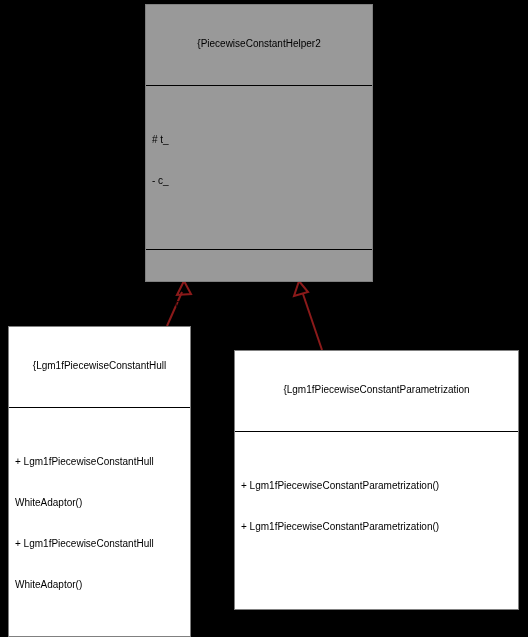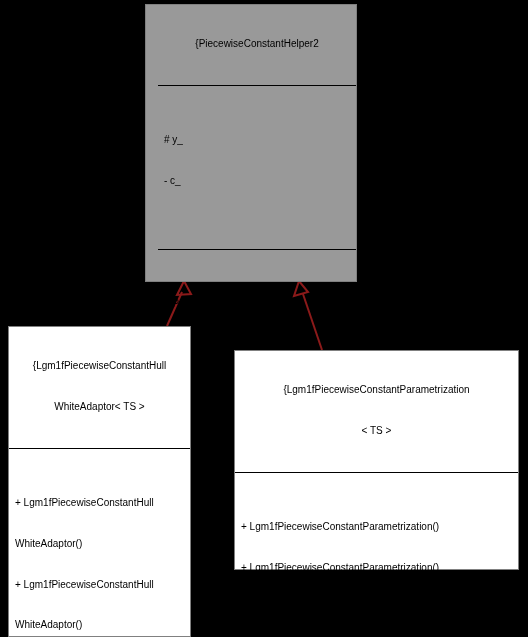--- a/index.html
+++ b/index.html
@@ -21,38 +21,38 @@
     border: 1px solid #808080;
     font-size: 10px;
     line-height: 13.6px;
     color: #000000;
     white-space: pre;
   }
   .uml-box.base {
     background: #999999;
     left: 145px;
     top: 4px;
-    width: 212px;
+    width: 228px;
     height: 278px;
-    padding: 5px 0 0 12px;
+    padding: 5px 0 0 0;
   }
   .uml-box.derived-left {
     background: #ffffff;
     left: 8px;
     top: 326px;
     width: 183px;
     height: 311px;
     padding: 5px 0 0 0;
   }
   .uml-box.derived-right {
     background: #ffffff;
     left: 234px;
     top: 350px;
     width: 285px;
-    height: 220px;
+    height: 260px;
     padding: 5px 0 17px 0;
   }
   .cls-title {
     display: block;
     text-align: center;
     padding: 0 4px;
   }
   .cls-sep {
     display: block;
     height: 1px;
@@ -93,21 +93,21 @@
     <g>
       <line x1="322" y1="350" x2="303" y2="294" stroke="#8b1a1a" stroke-width="2"></line>
       <polygon points="299,281 294,296 308,292" fill="none" stroke="#8b1a1a" stroke-width="2"></polygon>
     </g>
   </svg>
 
   <div class="uml-box base">
     <span class="cls-title">{PiecewiseConstantHelper2</span>
     <span class="cls-sep"></span>
     <span class="cls-members">
-      <span class="cls-member"># y_</span>
+      <span class="cls-member"># t_</span>
       <span class="cls-member">- c_</span>
     </span>
     <span class="cls-sep"></span>
     <span class="cls-members">
       <span class="cls-member">+ PiecewiseConstantHelper2()</span>
       <span class="cls-member">+ PiecewiseConstantHelper2()</span>
       <span class="cls-member">+ PiecewiseConstantHelper2()</span>
       <span class="cls-member">+ t()</span>
       <span class="cls-member">+ p()</span>
       <span class="cls-member">+ update()</span>
@@ -115,21 +115,20 @@
       
       
       
       
     </span>
     
   </div>
 
   <div class="uml-box derived-left">
     <span class="cls-title">{Lgm1fPiecewiseConstantHull</span>
-    <span class="cls-title">WhiteAdaptor&lt; TS &gt;</span>
     <span class="cls-sep"></span>
     <span class="cls-members">
       <span class="cls-member">+ Lgm1fPiecewiseConstantHull</span>
       <span class="cls-member">WhiteAdaptor()</span>
       <span class="cls-member">+ Lgm1fPiecewiseConstantHull</span>
       <span class="cls-member">WhiteAdaptor()</span>
       
       
       
       
@@ -141,21 +140,20 @@
       
       
       
       
     </span>
     
   </div>
 
   <div class="uml-box derived-right">
     <span class="cls-title">{Lgm1fPiecewiseConstantParametrization</span>
-    <span class="cls-title">&lt; TS &gt;</span>
     <span class="cls-sep"></span>
     <span class="cls-members">
       <span class="cls-member">+ Lgm1fPiecewiseConstantParametrization()</span>
       <span class="cls-member">+ Lgm1fPiecewiseConstantParametrization()</span>
       
       
       
       
       
       

